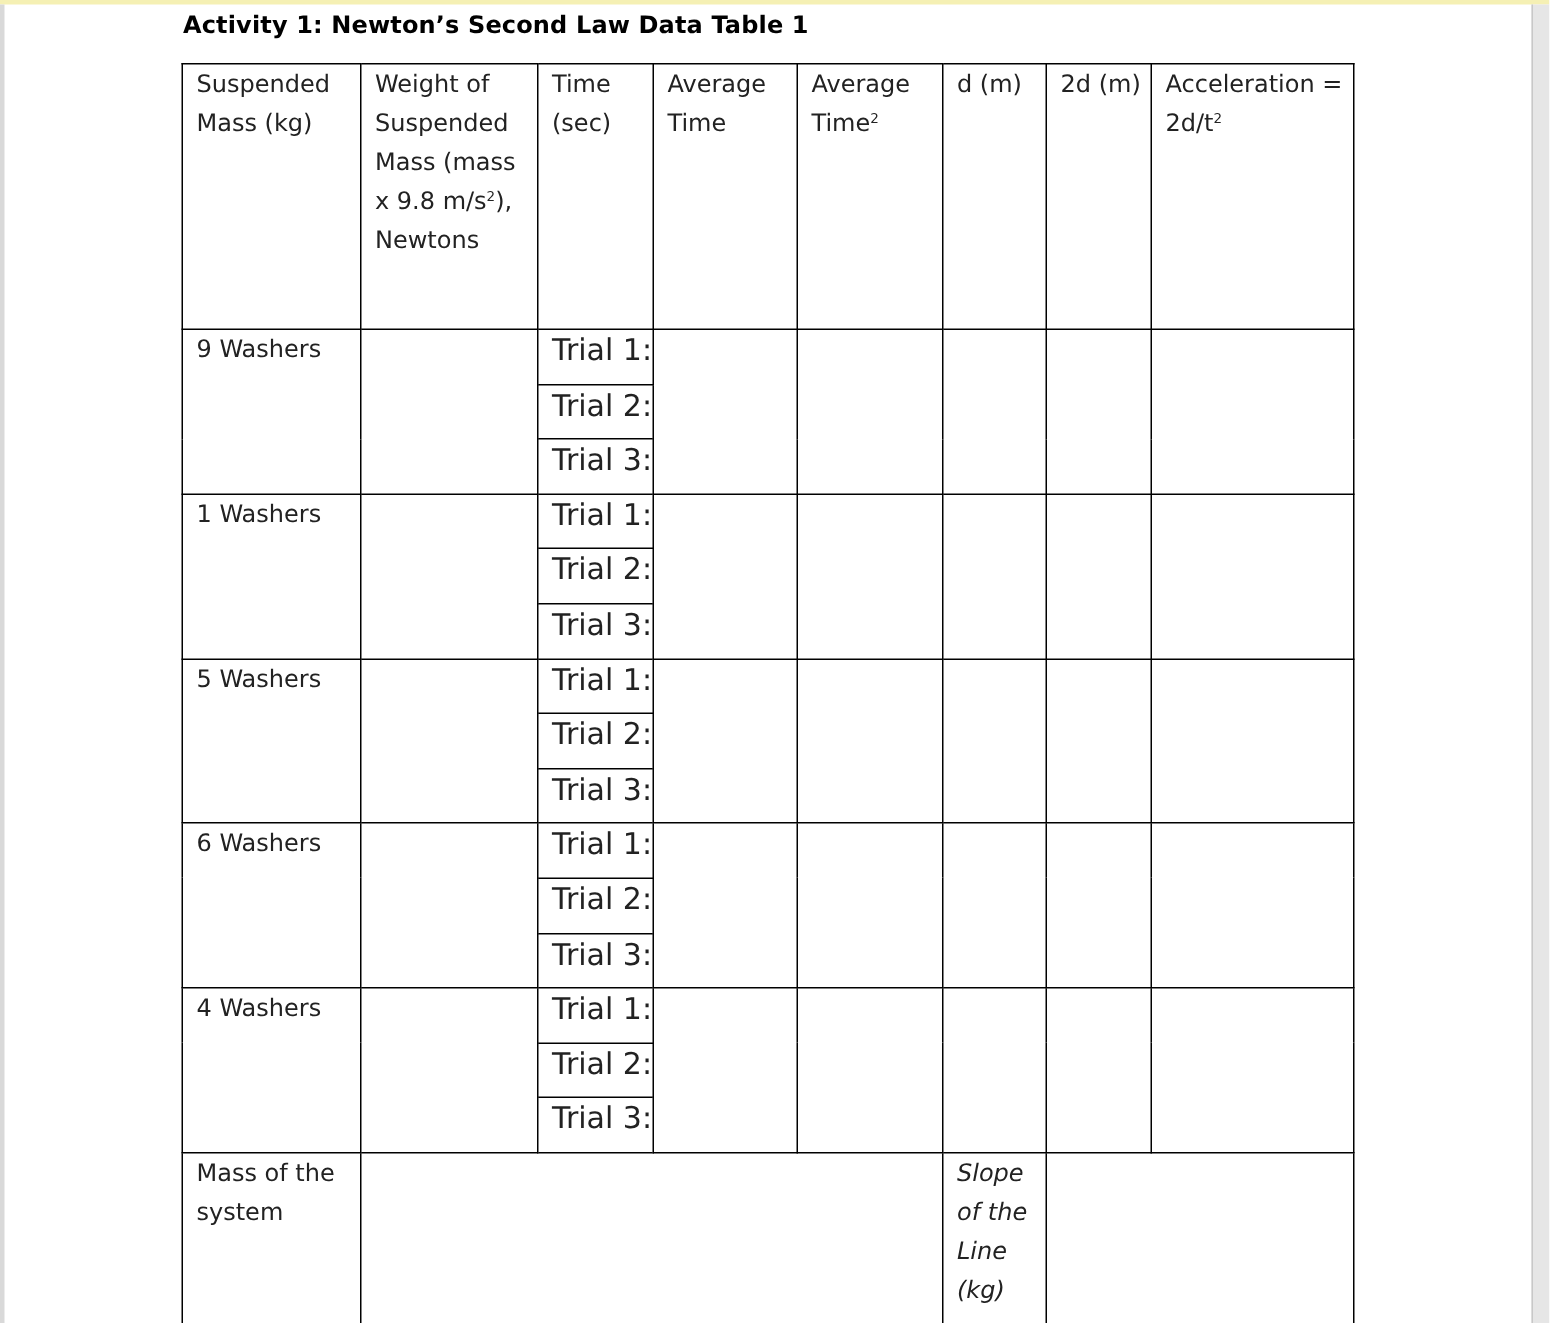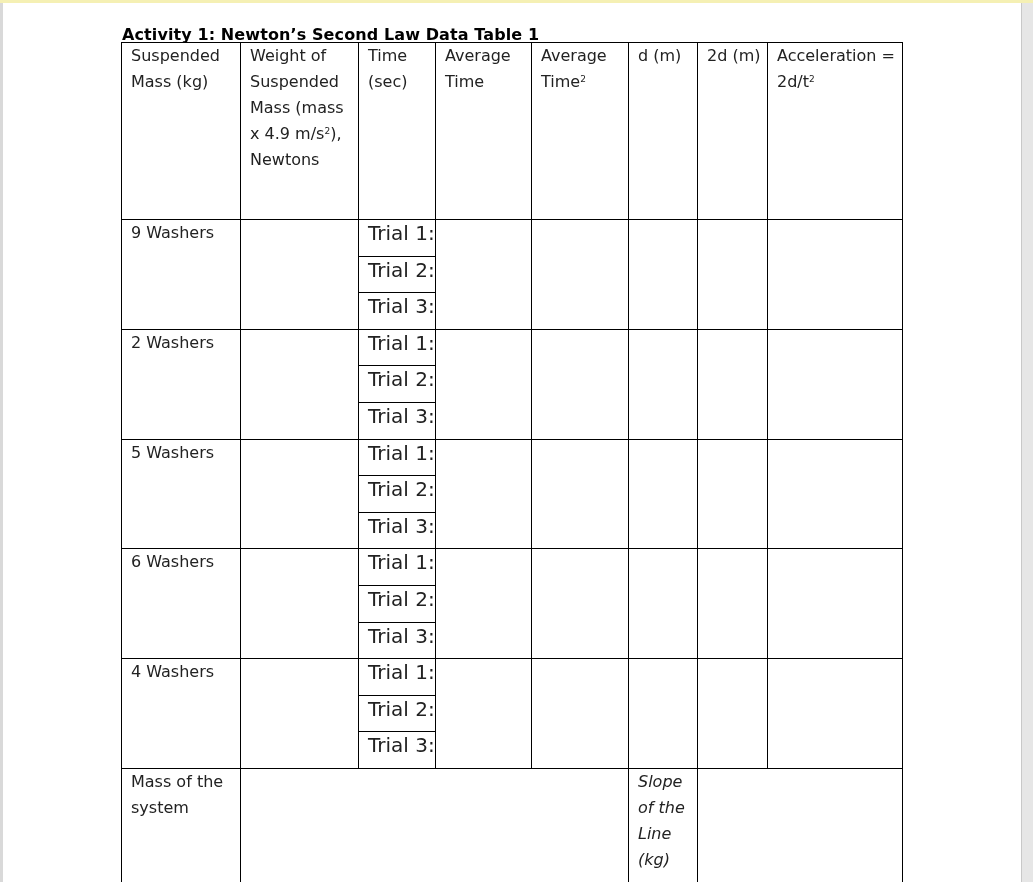--- a/index.html
+++ b/index.html
@@ -6,21 +6,21 @@
     body {
       width: 1033px; height: 882px; overflow: hidden; position: relative;
       background: #ffffff;
       font-family: "DejaVu Sans", sans-serif;
       color: #1a1a1a;
     }
     .top-strip { position: absolute; left: 0; top: 0; width: 1033px; height: 3px; background: #f5f0b4; }
     .left-edge { position: absolute; left: 0; top: 3px; width: 3px; height: 879px; background: #d9d9d9; }
     .right-gutter { position: absolute; left: 1021px; top: 3px; width: 12px; height: 879px; background: #e6e6e6; border-left: 1px solid #c8c8c8; box-sizing: border-box; }
     .title {
-      position: absolute; left: 122px; top: 25px;
+      position: absolute; left: 122px; top: 7px;
       font-family: "DejaVu Sans", sans-serif; font-weight: bold; font-size: 16px;
       color: #000; letter-spacing: 0.1px;
     }
     table.data {
       position: absolute; left: 121px; top: 42px;
       border-collapse: collapse; table-layout: fixed;
       width: 781px;
     }
     table.data td {
       border: 1.5px solid #000;
@@ -59,21 +59,21 @@
     <col style="width:70px">
     <col style="width:135px">
   </colgroup>
 
   <tbody>
       <tr class="hdr">
     <td>
           <span class="cell-text" style="padding-top:0">Suspended Mass (kg)</span>
         </td>
     <td>
-          <span class="cell-text"><span>Weight of Suspended Mass (mass x 4.9 m/s</span><sup>2</sup><span>), Newtons</span></span>
+          <span class="cell-text"><span>Weight of Suspended Mass (mass x 9.8 m/s</span><sup>2</sup><span>), Newtons</span></span>
         </td>
     <td>
           <span class="cell-text">Time (sec)</span>
         </td>
     <td>
           <span class="cell-text">Average Time</span>
         </td>
     <td>
           <span class="cell-text"><span>Average Time</span><sup>2</sup></span>
         </td>
@@ -108,21 +108,21 @@
         </td>
   </tr>
   <tr class="trial-row">
     <td>
           <span class="trial">Trial 3:</span>
         </td>
   </tr>
 
   <tr class="trial-row">
     <td rowspan="3">
-          <span class="cell-text">2 Washers</span>
+          <span class="cell-text">1 Washers</span>
         </td>
     <td rowspan="3"></td>
     <td>
           <span class="trial">Trial 1:</span>
         </td>
     <td rowspan="3"></td>
     <td rowspan="3"></td>
     <td rowspan="3"></td>
     <td rowspan="3"></td>
     <td rowspan="3"></td>

